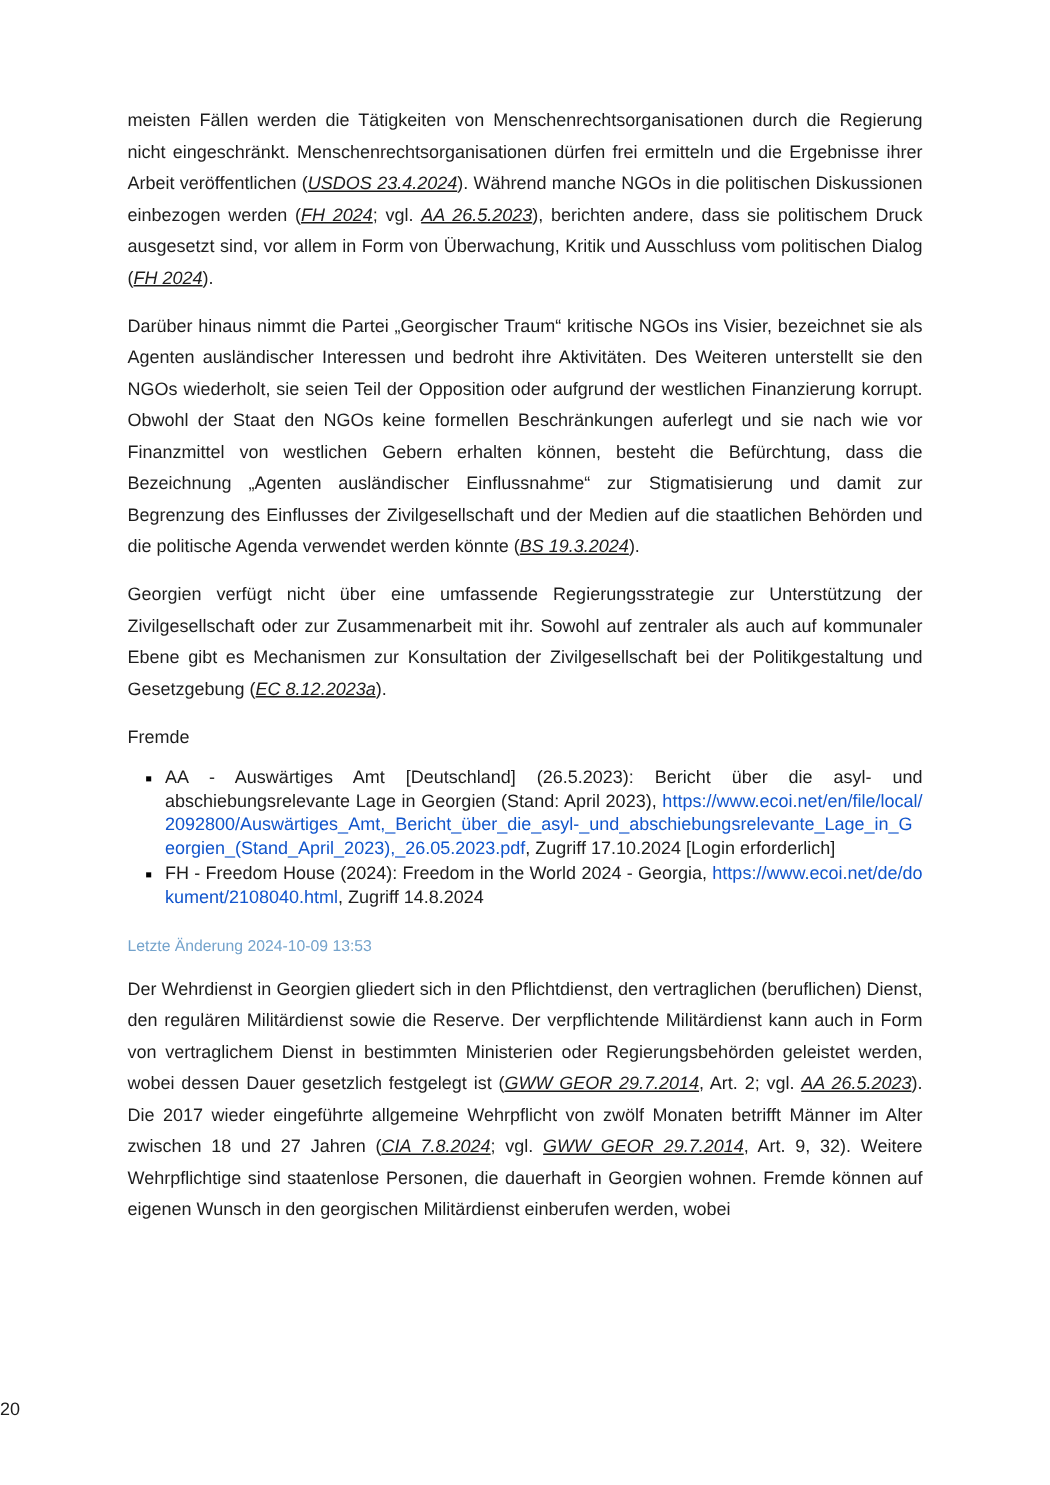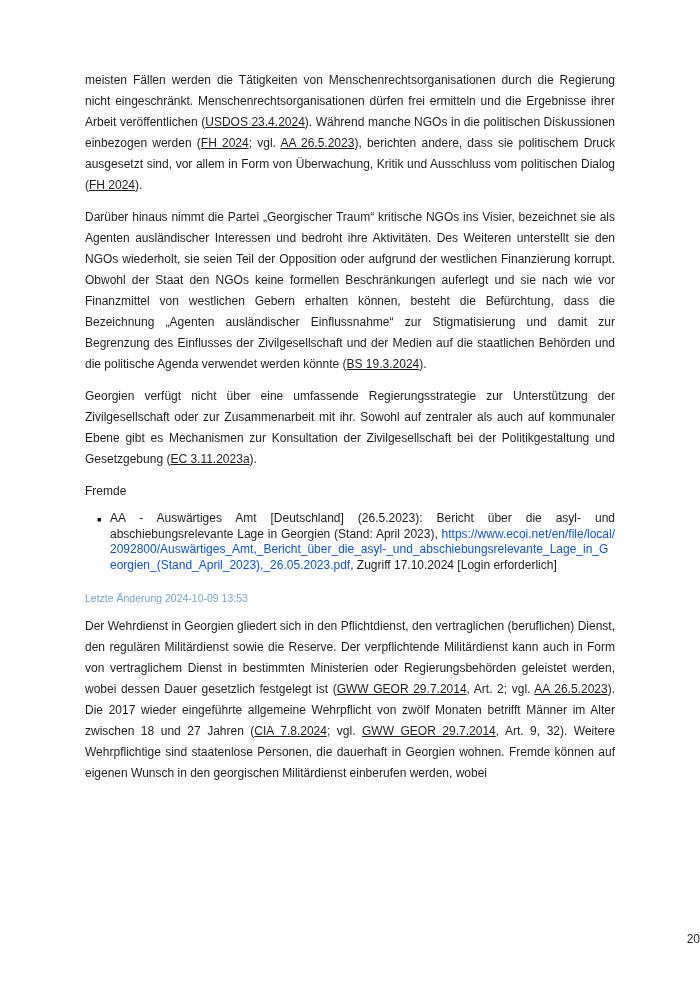--- a/index.html
+++ b/index.html
@@ -21,20 +21,21 @@
   .para {
     margin: 0 0 11px 0;
     line-height: 21px;
     text-align: justify;
   }
 
   a.ref {
     color: inherit;
     text-decoration: underline;
     cursor: pointer;
+    font-style: italic;
   }
   a.url {
     color: var(--link-url, #1155cc);
     text-decoration: none;
     cursor: pointer;
     word-break: break-all;
   }
 
   .sources-heading {
     margin: 4px 0 9px 0;
@@ -80,40 +81,41 @@
     font-size: 10.5px;
     color: var(--meta-blue, #74a3cc);
     line-height: 14px;
   }
 
   .footer {
     position: absolute;
     left: 0;
     right: 0;
     bottom: 44px;
-    text-align: right;
+    text-align: left;
     font-size: 12px;
     color: #1d1d1d;
   }
 </style>
 </head>
 <body>
 
 <div class="page">
 
   <p class="para">meisten Fällen werden die Tätigkeiten von Menschenrechtsorganisationen durch die Regierung nicht eingeschränkt. Menschenrechtsorganisationen dürfen frei ermitteln und die Ergebnisse ihrer Arbeit veröffentlichen (<a class="ref">USDOS 23.4.2024</a>). Während manche NGOs in die politischen Diskussionen einbezogen werden (<a class="ref">FH 2024</a>; vgl. <a class="ref">AA 26.5.2023</a>), berichten andere, dass sie politischem Druck ausgesetzt sind, vor allem in Form von Überwachung, Kritik und Ausschluss vom politischen Dialog (<a class="ref">FH 2024</a>).</p>
 
   <p class="para">Darüber hinaus nimmt die Partei „Georgischer Traum“ kritische NGOs ins Visier, bezeichnet sie als Agenten ausländischer Interessen und bedroht ihre Aktivitäten. Des Weiteren unterstellt sie den NGOs wiederholt, sie seien Teil der Opposition oder aufgrund der westlichen Finanzierung korrupt. Obwohl der Staat den NGOs keine formellen Beschränkungen auferlegt und sie nach wie vor Finanzmittel von westlichen Gebern erhalten können, besteht die Befürchtung, dass die Bezeichnung „Agenten ausländischer Einflussnahme“ zur Stigmatisierung und damit zur Begrenzung des Einflusses der Zivilgesellschaft und der Medien auf die staatlichen Behörden und die politische Agenda verwendet werden könnte (<a class="ref">BS 19.3.2024</a>).</p>
 
-  <p class="para">Georgien verfügt nicht über eine umfassende Regierungsstrategie zur Unterstützung der Zivilgesellschaft oder zur Zusammenarbeit mit ihr. Sowohl auf zentraler als auch auf kommunaler Ebene gibt es Mechanismen zur Konsultation der Zivilgesellschaft bei der Politikgestaltung und Gesetzgebung (<a class="ref">EC 3.11.2023a</a>).</p>
+  <p class="para">Georgien verfügt nicht über eine umfassende Regierungsstrategie zur Unterstützung der Zivilgesellschaft oder zur Zusammenarbeit mit ihr. Sowohl auf zentraler als auch auf kommunaler Ebene gibt es Mechanismen zur Konsultation der Zivilgesellschaft bei der Politikgestaltung und Gesetzgebung (<a class="ref">EC 8.12.2023a</a>).</p>
 
   <p class="sources-heading">Fremde</p>
 
   <ul class="sources">
     <li>AA - Auswärtiges Amt [Deutschland] (26.5.2023): Bericht über die asyl- und abschiebungsrelevante Lage in Georgien (Stand: April 2023), <a class="url">https://www.ecoi.net/en/file/local/2092800/Auswärtiges_Amt,_Bericht_über_die_asyl-_und_abschiebungsrelevante_Lage_in_Georgien_(Stand_April_2023),_26.05.2023.pdf</a>, Zugriff 17.10.2024 [Login erforderlich]</li>
+    <li>FH - Freedom House (2024): Freedom in the World 2024 - Georgia, <a class="url">https://www.ecoi.net/de/dokument/2108040.html</a>, Zugriff 14.8.2024</li>
   </ul>
 
 
   <div class="section-meta">Letzte Änderung 2024-10-09 13:53</div>
 
   <p class="para">Der Wehrdienst in Georgien gliedert sich in den Pflichtdienst, den vertraglichen (beruflichen) Dienst, den regulären Militärdienst sowie die Reserve. Der verpflichtende Militärdienst kann auch in Form von vertraglichem Dienst in bestimmten Ministerien oder Regierungsbehörden geleistet werden, wobei dessen Dauer gesetzlich festgelegt ist (<a class="ref">GWW GEOR 29.7.2014</a>, Art. 2; vgl. <a class="ref">AA 26.5.2023</a>). Die 2017 wieder eingeführte allgemeine Wehrpflicht von zwölf Monaten betrifft Männer im Alter zwischen 18 und 27 Jahren (<a class="ref">CIA 7.8.2024</a>; vgl. <a class="ref">GWW GEOR 29.7.2014</a>, Art. 9, 32). Weitere Wehrpflichtige sind staatenlose Personen, die dauerhaft in Georgien wohnen. Fremde können auf eigenen Wunsch in den georgischen Militärdienst einberufen werden, wobei</p>
 
   <div class="footer">
     <span>20</span>
   </div>

